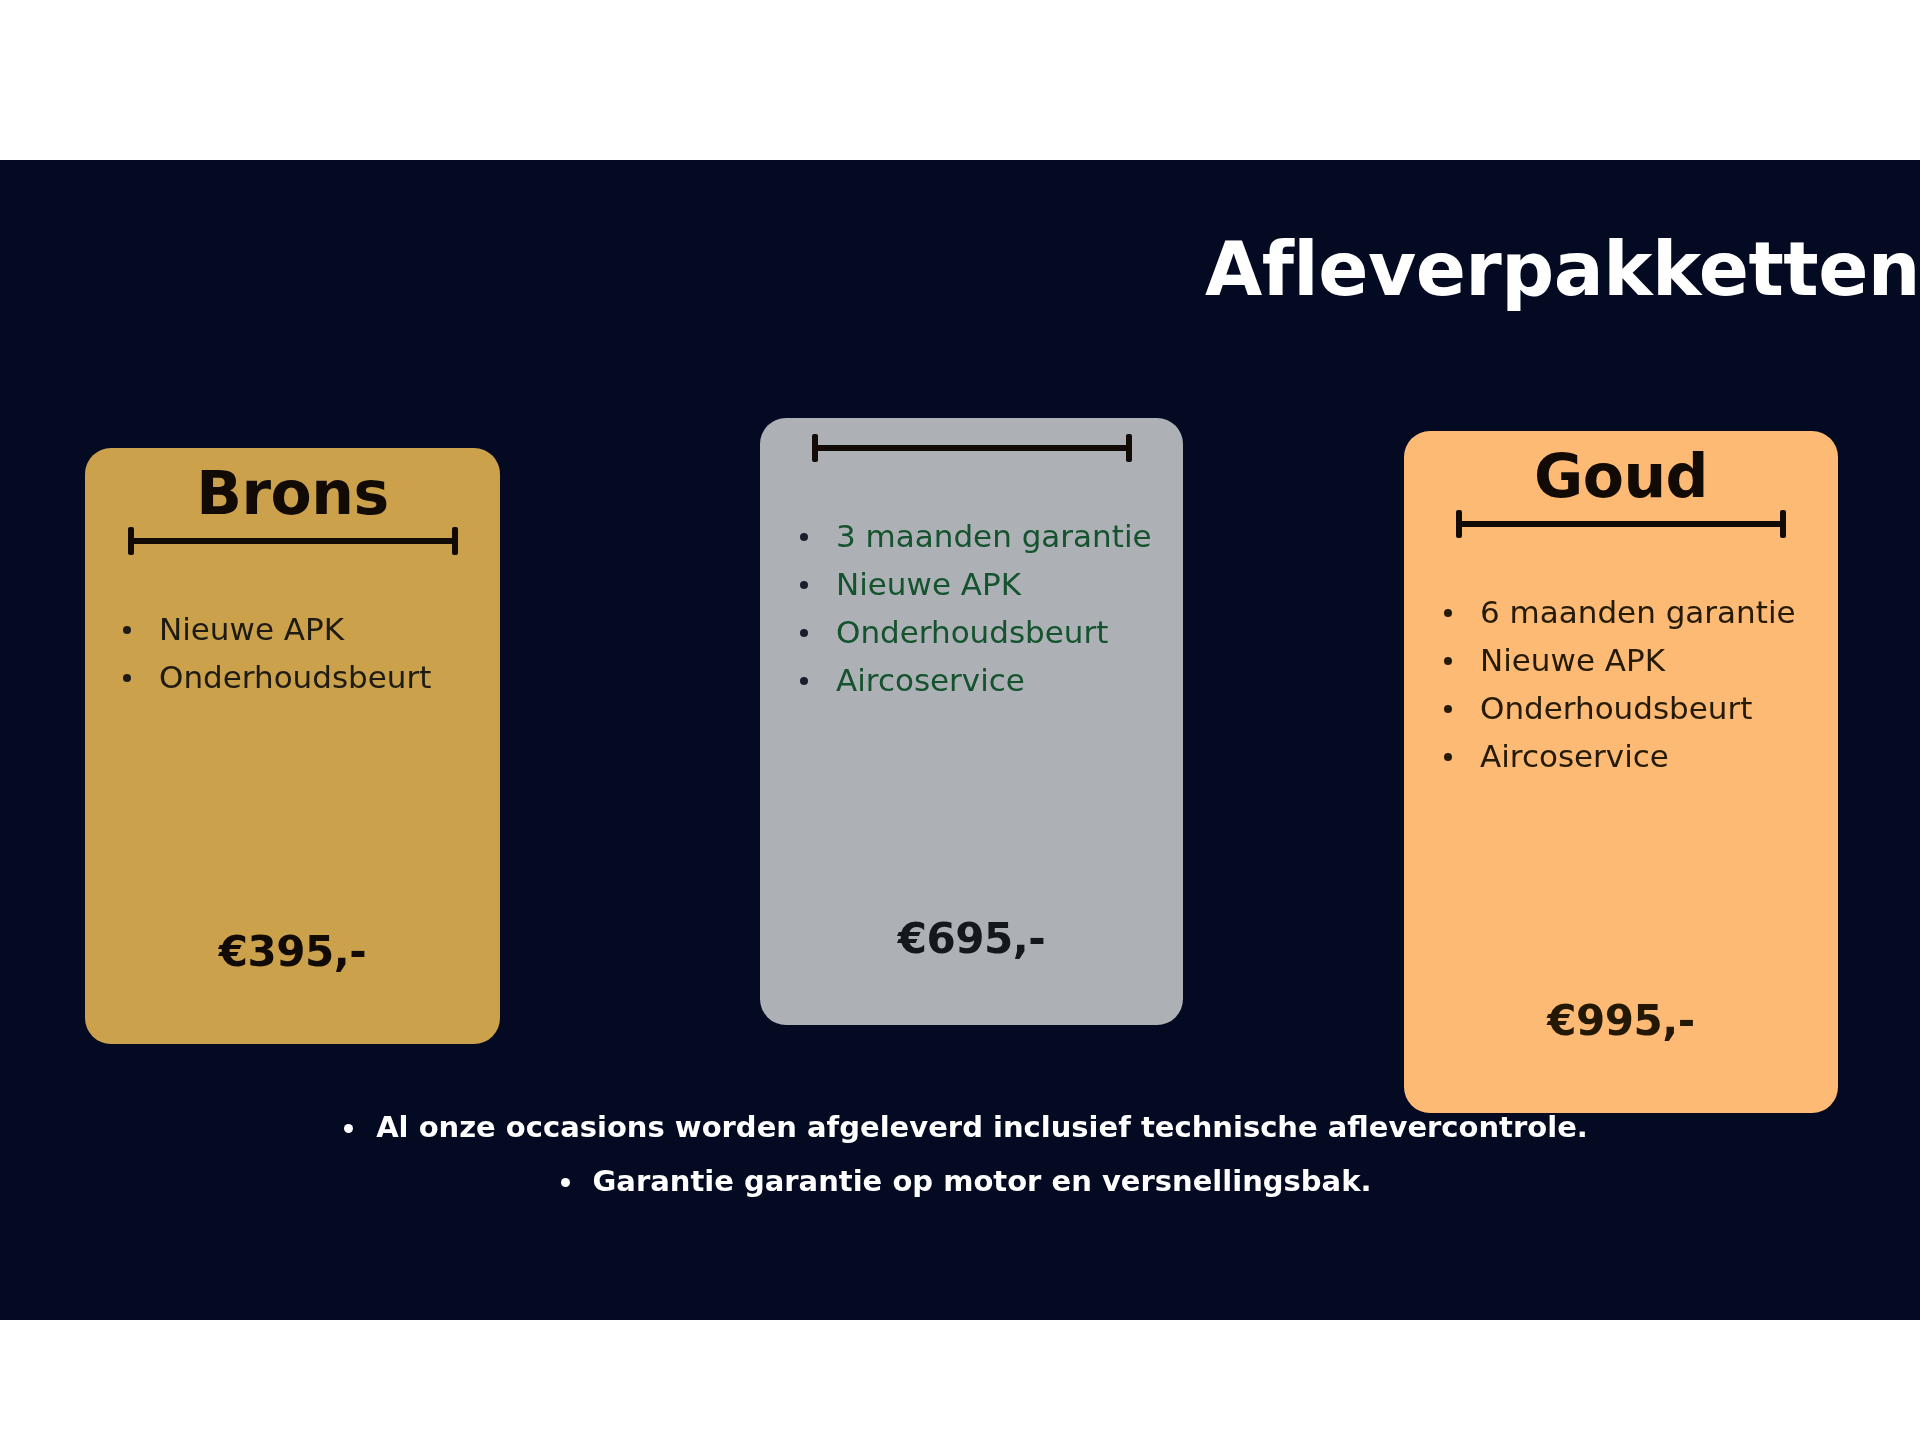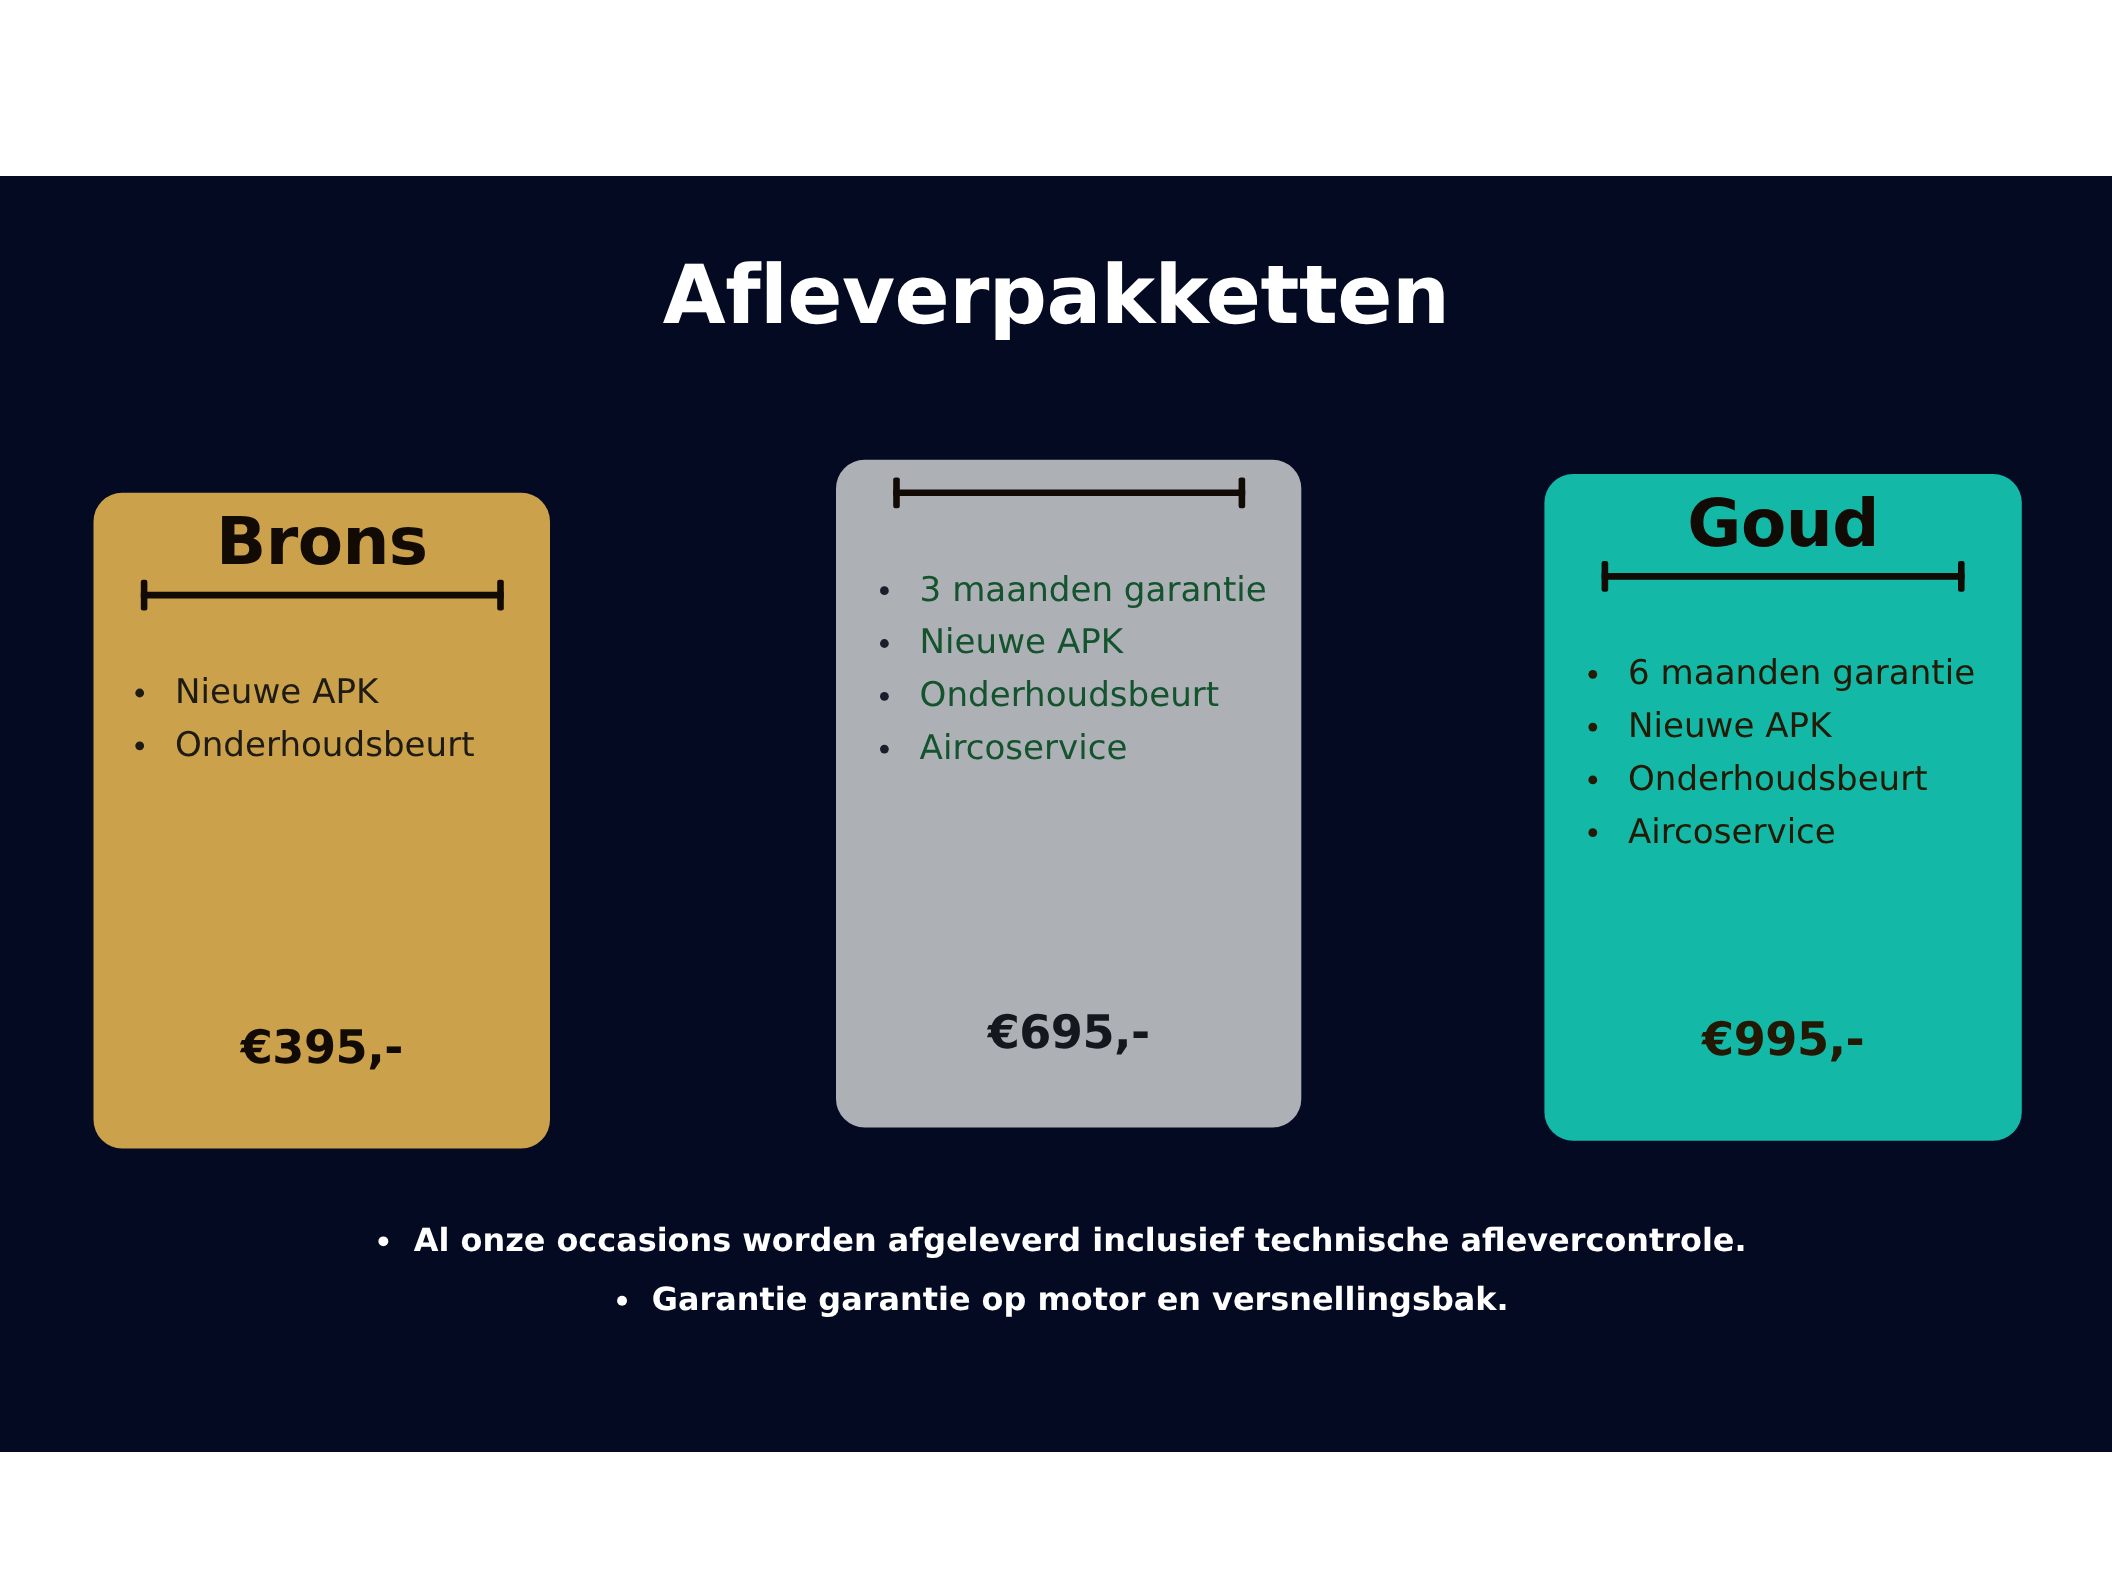--- a/index.html
+++ b/index.html
@@ -30,21 +30,21 @@
     height: 1160px;
     background: #030A22;
   }
 
   
   .title {
     position: absolute;
     left: 0;
     top: 232px;
     width: 1920px;
-    text-align: center;
+    text-align: right;
     color: #ffffff;
     font-size: 74px;
     font-weight: 700;
     letter-spacing: -0.5px;
     line-height: 1.0;
     white-space: nowrap;
   }
 
   
   .cards {
@@ -74,22 +74,22 @@
     left: 760px;
     top: 418px;
     width: 423px;
     height: 607px;
     background: #ADB1B6;
   }
   .card.gold {
     left: 1404px;
     top: 431px;
     width: 434px;
-    height: 606px;
-    background: #14b8a6;
+    height: 682px;
+    background: #fdba74;
   }
 
   .card-head {
     position: relative;
     padding-top: 14px;
   }
 
   .card-title {
     text-align: center;
     color: #120B05;

